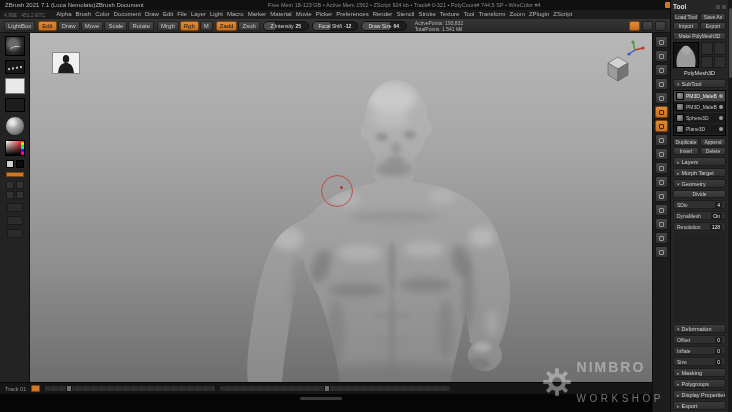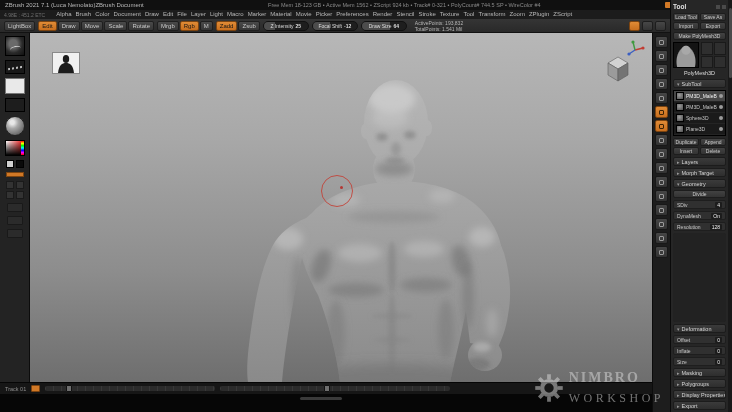--- a/index.html
+++ b/index.html
@@ -140,23 +140,23 @@
   .bb-slider .knob { position:absolute; top:-1px; width:6px; height:7px; background:#6e6e6e;
     border:1px solid #111; border-radius:1px; }
   .s1 { width:170px; } .s2 { width:230px; }
   .footer { position:absolute; left:0; top:394px; width:652px; height:18px; background:#060606; }
   .footer .dash { position:absolute; left:300px; top:3px; width:42px; height:3px;
     background:#3a3a3a; border-radius:2px; }
   
   .watermark { position:absolute; right:68px; bottom:8px; display:flex; align-items:center;
     gap:5px; opacity:.5; color:#dcdcdc; z-index:30; pointer-events:none; }
   .wm-gear { width:30px; height:30px; }
-  .wm-text { display:flex; flex-direction:column; line-height:1;font-family:Liberation Serif, serif; }
+  .wm-text { display:flex; flex-direction:column; line-height:1; }
   .wm-l1 { font-size:14px; font-weight:bold; letter-spacing:2px; }
-  .wm-l2 { font-size:12px; letter-spacing:3.5px; margin-top:7px; }
+  .wm-l2 { font-size:10px; letter-spacing:3.5px; margin-top:20px; }
 </style>
 </head>
 <body>
 
 <div class="titlebar">
   <span class="tb-title">ZBrush 2021 7.1 (Luca Nemolato)ZBrush Document</span>
   <span class="tb-stats">Free Mem 18-123 GB • Active Mem 1562 • ZScript 924 kb • Track# 0-321 • PolyCount# 744.5 SP • WireColor #4</span>
   <span class="tb-right">
     <span class="tb-orange"></span>
     <span>DefaultZScript</span>

